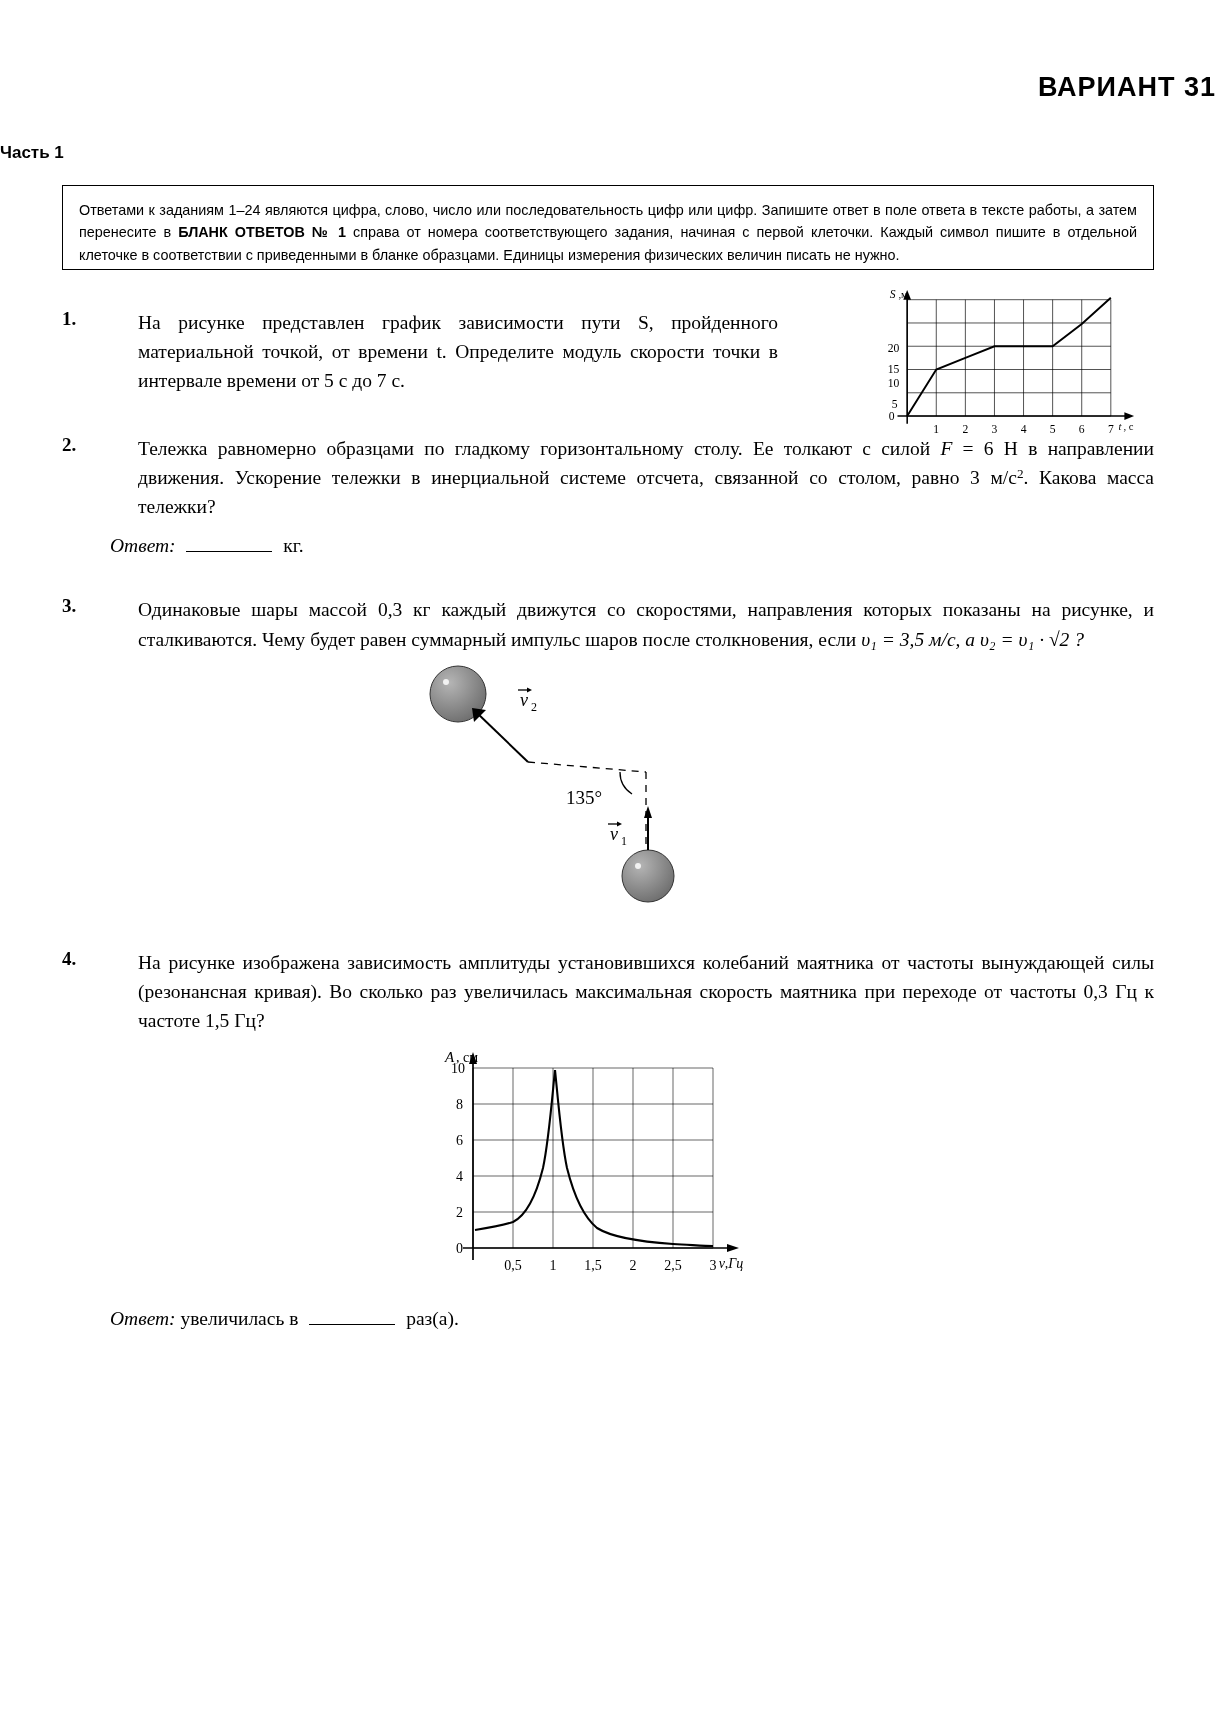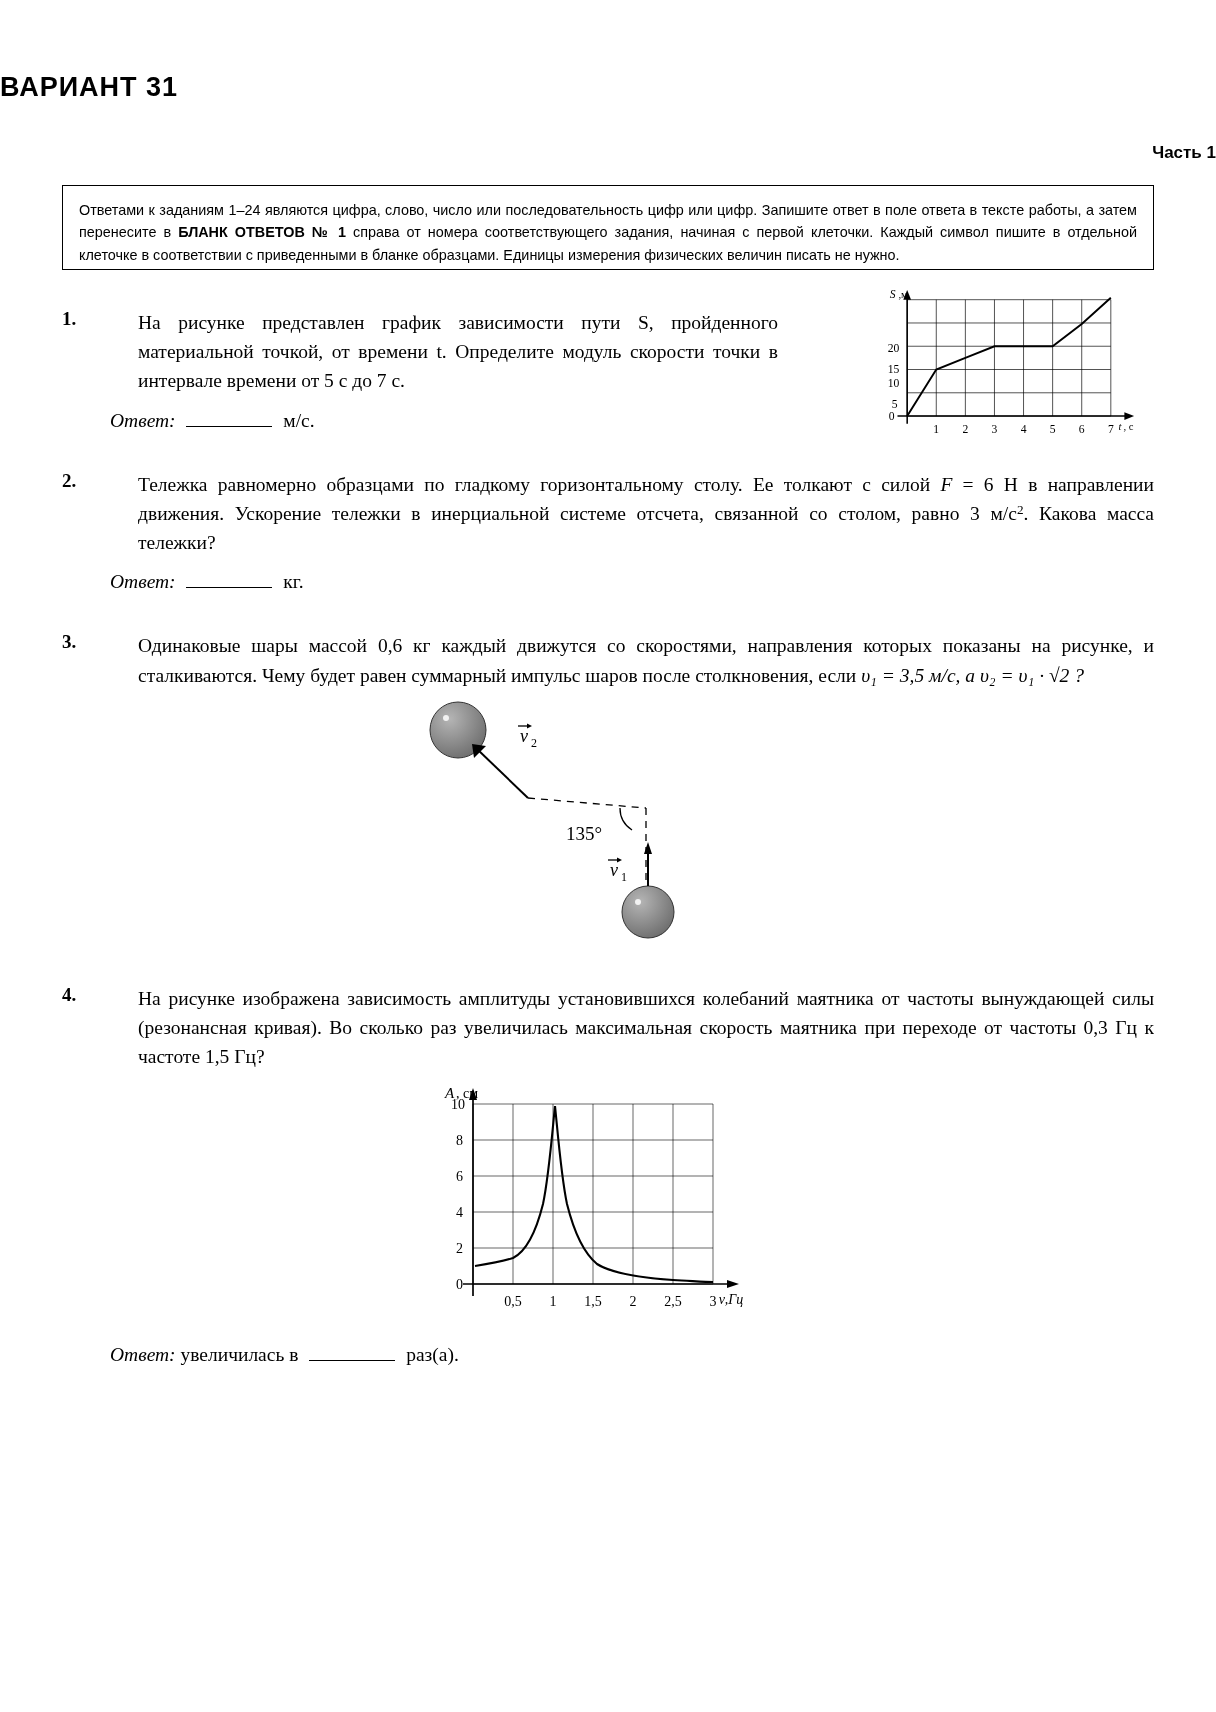--- a/index.html
+++ b/index.html
@@ -7,29 +7,29 @@
     width:1216px; height:1712px;
     background:#ffffff;
     font-family:"Liberation Serif", serif;
     color:#000;
     position:relative;
     overflow:hidden;
   }
   .page { position:relative; width:1216px; height:1712px; }
 
   .title {
-    text-align:left;
+    text-align:right;
     font-family:"Liberation Sans", sans-serif;
     font-weight:bold;
     font-size:27px;
     letter-spacing:1px;
     margin-top:72px;
   }
   .subtitle {
-    text-align:right;
+    text-align:left;
     font-family:"Liberation Sans", sans-serif;
     font-weight:bold;
     font-size:17px;
     margin-top:40px;
   }
 
   .instruction {
     margin:22px 62px 0 62px;
     border:1.5px solid #000;
     padding:13px 16px 3px 16px;
@@ -100,25 +100,20 @@
   <div class="title">ВАРИАНТ 31</div>
   <div class="subtitle">Часть 1</div>
 
   <div class="instruction">
     <span>Ответами к заданиям 1–24 являются цифра, слово, число или последовательность цифр или цифр. Запишите ответ в поле ответа в тексте работы, а затем перенесите в </span><b>БЛАНК ОТВЕТОВ № 1</b><span> справа от номера соответствующего задания, начиная с первой клеточки. Каждый символ пишите в отдельной клеточке в соответствии с приведенными в бланке образцами. Единицы измерения физических величин писать не нужно.</span>
   </div>
 
   <div class="task t1">
     <div class="task-num">1.</div>
     <div class="task-body">На рисунке представлен график зависимости пути S, пройденного материальной точкой, от времени t. Определите модуль скорости точки в интервале времени от 5 с до 7 с.</div>
-    <div class="answer">
-      <span class="it">Ответ:</span>
-      <span class="blank"></span>
-      <span>м/с.</span>
-    </div>
 
     <svg class="fig1" viewBox="0 0 290 165">
 
       <g stroke="#000" stroke-width="0.7">
         <line x1="40" y1="10" x2="250" y2="10"></line>
         <line x1="40" y1="34" x2="250" y2="34"></line>
         <line x1="40" y1="58" x2="250" y2="58"></line>
         <line x1="40" y1="82" x2="250" y2="82"></line>
         <line x1="40" y1="106" x2="250" y2="106"></line>
         <line x1="40" y1="130" x2="250" y2="130"></line>
@@ -172,21 +167,21 @@
     <div class="answer">
       <span class="it">Ответ:</span>
       <span class="blank"></span>
       <span>кг.</span>
     </div>
   </div>
 
   <div class="task t3">
     <div class="task-num">3.</div>
     <div class="task-body">
-      <span>Одинаковые шары массой 0,6 кг каждый движутся со скоростями, направления которых показаны на рисунке, и сталкиваются. Чему будет равен суммарный импульс шаров после столкновения, если </span><span class="italic">υ₁ = 3,5 м/с, а υ₂ = υ₁ · √2 ?</span>
+      <span>Одинаковые шары массой 0,3 кг каждый движутся со скоростями, направления которых показаны на рисунке, и сталкиваются. Чему будет равен суммарный импульс шаров после столкновения, если </span><span class="italic">υ₁ = 3,5 м/с, а υ₂ = υ₁ · √2 ?</span>
     </div>
 
     <div class="fig-center">
       <svg width="420" height="250" viewBox="0 0 420 250">
         <defs>
           <radialGradient id="ballgrad" cx="35%" cy="30%" r="75%">
             <stop offset="0%" stop-color="#b5b5b5"></stop>
             <stop offset="100%" stop-color="#6e6e6e"></stop>
           </radialGradient>
         </defs>

